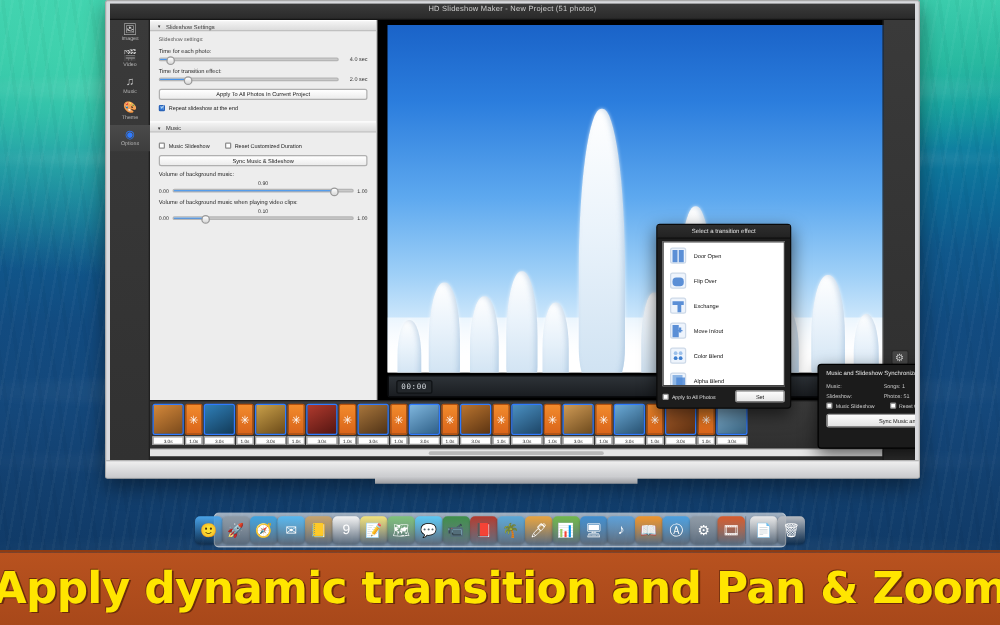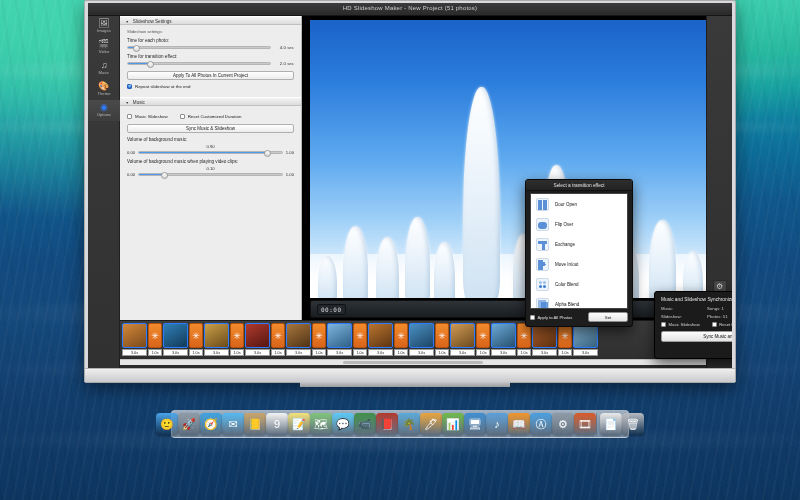--- a/index.html
+++ b/index.html
@@ -554,14 +554,17 @@
           </div>
           <div class="sync-btn">Sync Music and Slideshow</div>
         </div>
 
       </div>
     </div>
     <div class="monitor-chin"></div>
   </div>
   <div class="monitor-foot"></div>
 
+  <div class="banner">
+    <span>Apply dynamic transition and Pan &amp; Zoom</span>
+  </div>
 
 </div>
 
 </body></html>

